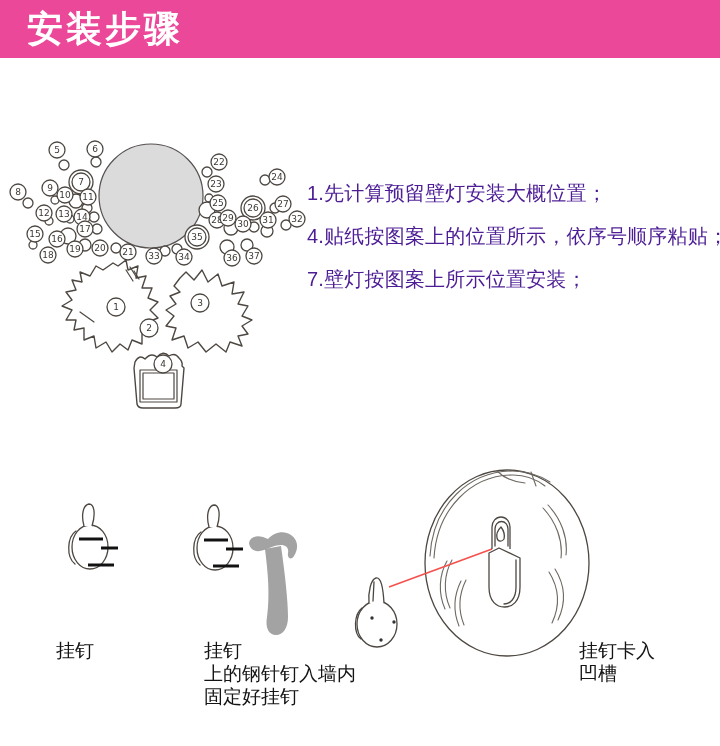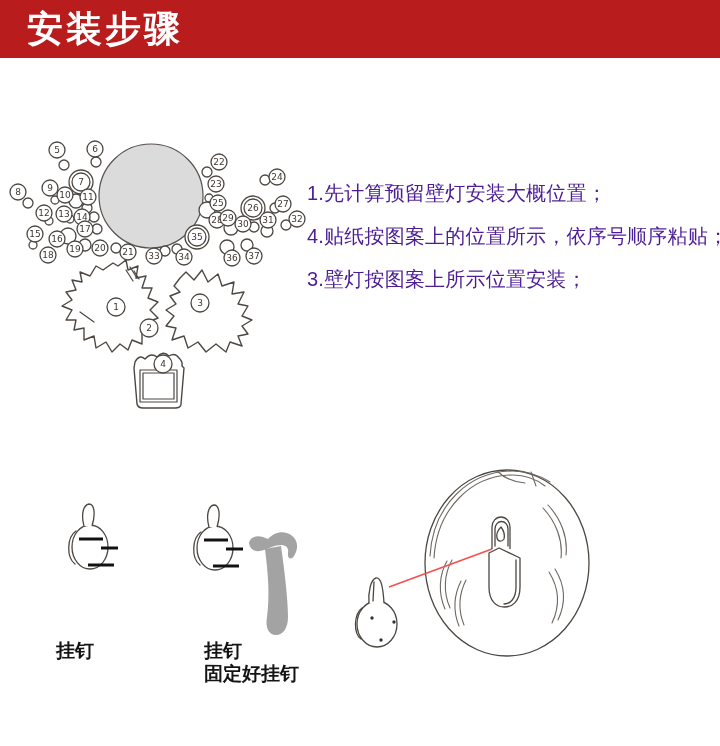--- a/index.html
+++ b/index.html
@@ -1,21 +1,21 @@
 <!DOCTYPE html>
 <html><head>
 <meta charset="utf-8">
 <style>
   html,body{margin:0;padding:0;background:#ffffff;}
   body{width:720px;height:746px;position:relative;overflow:hidden;
        font-family:"Liberation Sans",sans-serif;color:#161616;}
 
   
   .banner{position:absolute;left:0;top:0;width:720px;height:58px;
-          background:#b91c1c;display:flex;align-items:center;}
+          background:#ec4899;display:flex;align-items:center;}
   .banner h1{margin:0 0 0 27px;font-size:36px;line-height:1;font-weight:bold;
              color:#ffffff;letter-spacing:3px;}
 
   
   .steps{position:absolute;left:307px;top:183px;width:408px;}
   .step{font-size:20px;line-height:21px;margin-bottom:22px;color:#4c1d95;
         white-space:nowrap;letter-spacing:0.2px;}
 
   
   .sticker-map{position:absolute;left:0;top:128px;width:320px;height:292px;}
@@ -27,21 +27,21 @@
 
   
   .install{position:absolute;left:0;top:446px;width:720px;height:300px;}
   .ln{fill:none;stroke:#4d4742;stroke-width:1.3;stroke-linecap:round;stroke-linejoin:round;}
   .fillw{fill:#ffffff;stroke:#4d4742;stroke-width:1.3;stroke-linejoin:round;}
   .pin{stroke:#121212;stroke-width:3;stroke-linecap:butt;}
   .groove{fill:none;stroke:#6e6861;stroke-width:1.1;stroke-linecap:round;}
 
   
   .caption{position:absolute;font-size:19px;line-height:23px;color:#141414;
-           white-space:nowrap;font-weight:bold;}
+           white-space:nowrap;}
   .cap1{left:56px;top:639px;}
   .cap2{left:204px;top:639px;}
   .cap3{left:579px;top:639px;}
 </style>
 </head>
 <body>
 
 <header class="banner">
   <h1>安装步骤</h1>
 </header>
@@ -251,21 +251,21 @@
       <g>
         <circle cx="254" cy="128" r="8" class="dot"></circle>
         <text x="254" y="131.2" class="num">37</text>
       </g>
     </g>
 </svg>
 
 <section class="steps">
   <div class="step">1.先计算预留壁灯安装大概位置；</div>
   <div class="step">4.贴纸按图案上的位置所示，依序号顺序粘贴；</div>
-  <div class="step">3.壁灯按图案上所示位置安装；</div>
+  <div class="step">7.壁灯按图案上所示位置安装；</div>
 </section>
 
 <svg class="install" viewBox="0 0 720 300">
   <defs>
     <g id="hook">
       <path class="ln" d="M-12,-16 C-21,-10 -22,10 -13,17"></path>
       <ellipse class="fillw" cx="2" cy="0" rx="18" ry="22"></ellipse>
       <path class="fillw" d="M-4,-21 C-7,-32 -5,-42 1,-43 C6,-43 8,-34 4,-21"></path>
     </g>
   </defs>
@@ -336,17 +336,20 @@
     </g>
   </g>
 </svg>
 
 <div class="caption cap1">
   <div>挂钉</div>
 </div>
 
 <div class="caption cap2">
   <div>挂钉</div>
+  <div>上的钢针钉入墙内</div>
   <div>固定好挂钉</div>
 </div>
 
 <div class="caption cap3">
+  <div>挂钉卡入</div>
+  <div>凹槽</div>
 </div>
 
 </body></html>

